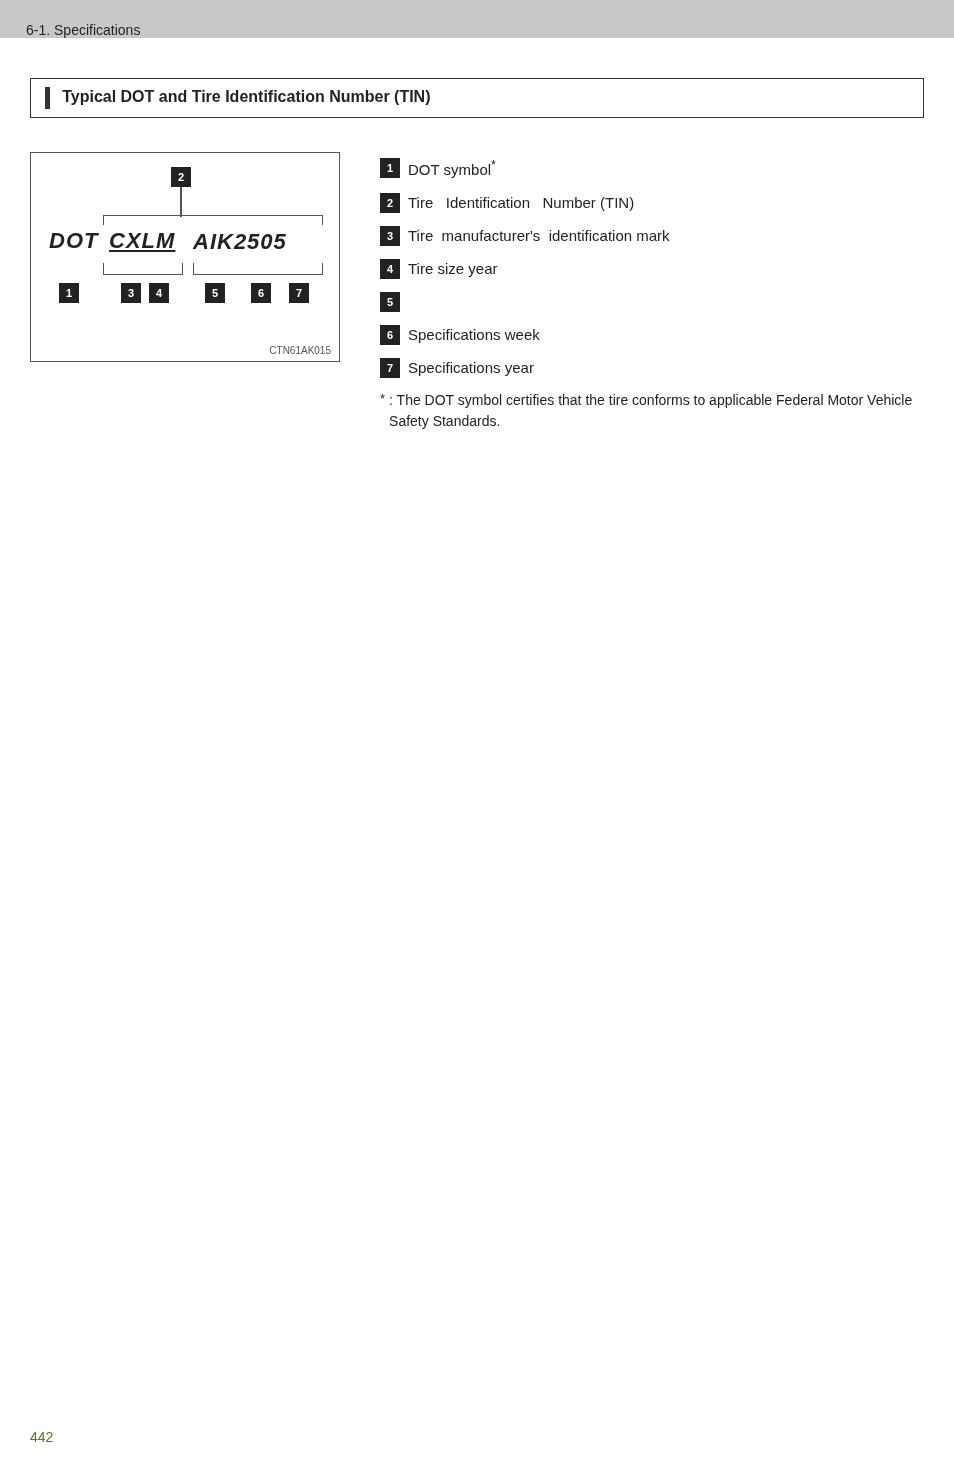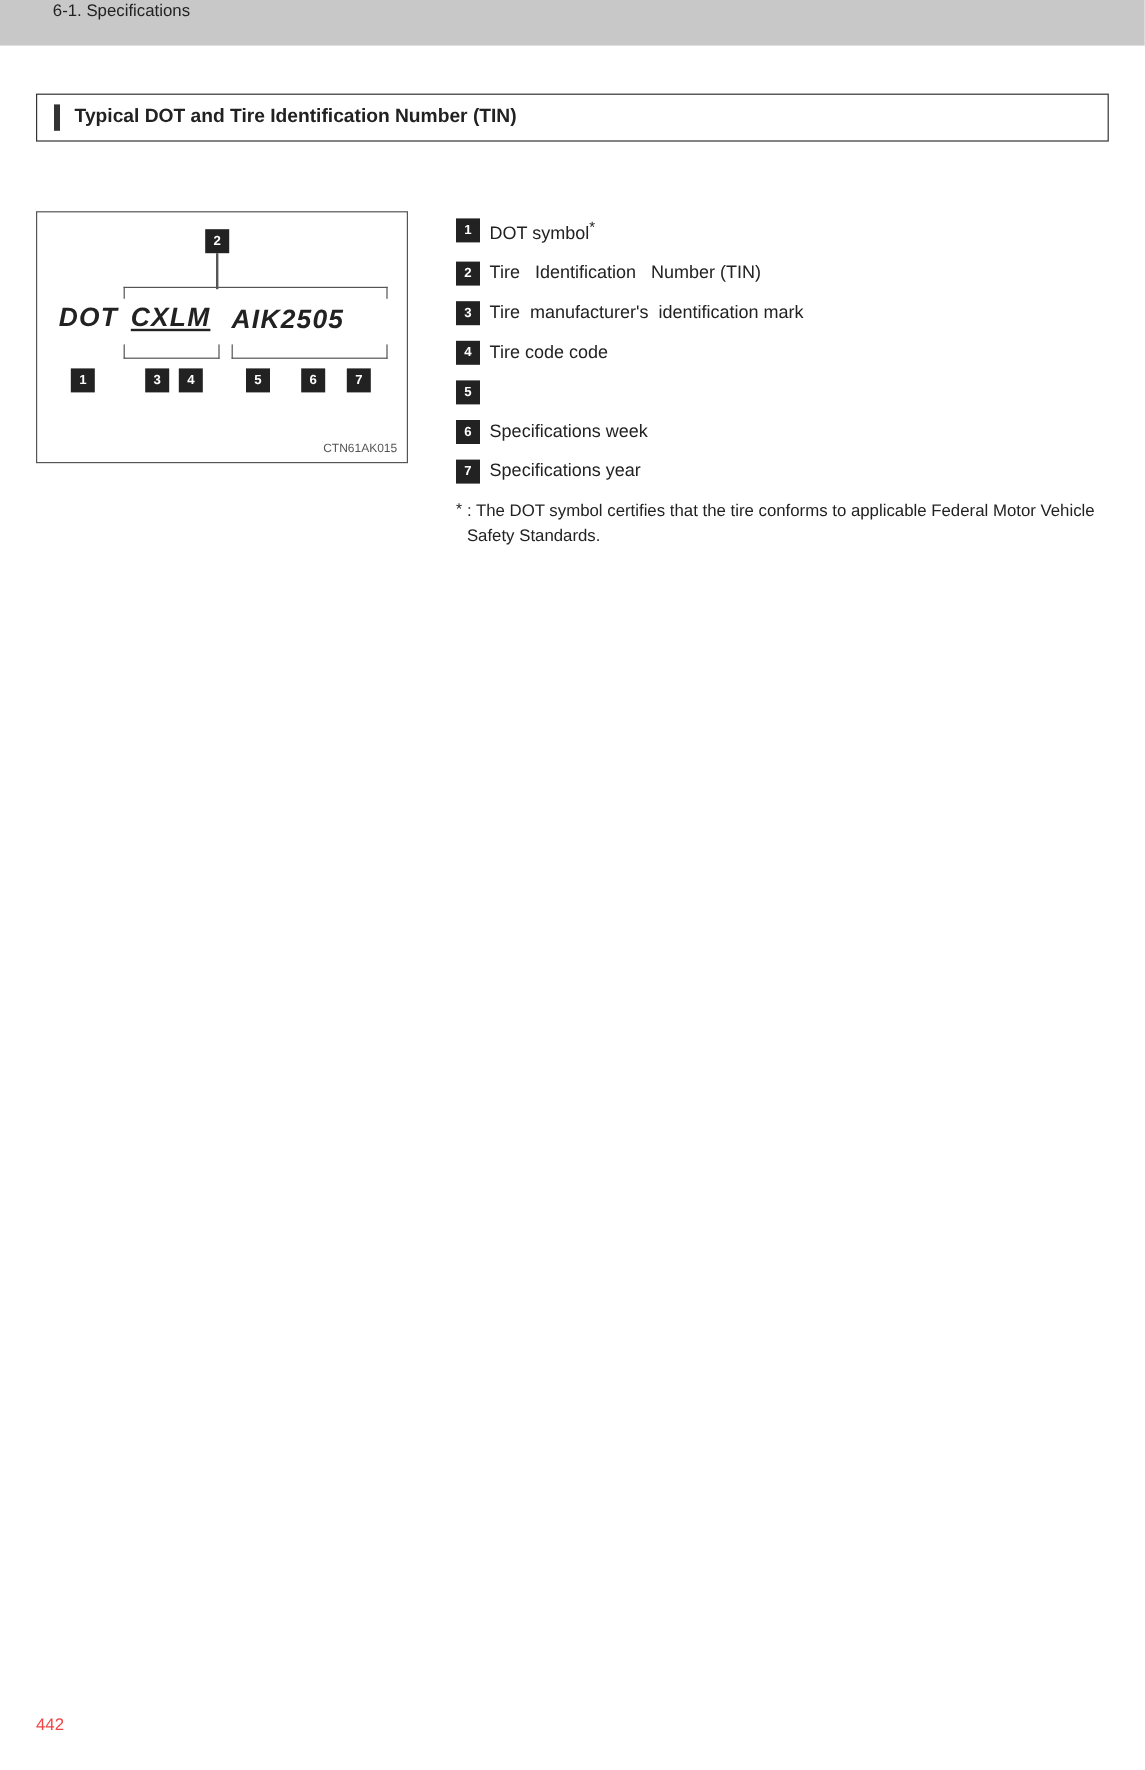--- a/index.html
+++ b/index.html
@@ -11,39 +11,39 @@
       font-size: 15px;
       color: #222;
       position: relative;
     }
 
     
     .top-bar {
       background: #c8c8c8;
       height: 38px;
       display: flex;
-      align-items: flex-start;
-      padding-left: 44px;
+      align-items: flex-end;
+      padding-left: 26px;
     }
     .top-bar-title {
       font-size: 14px;
       color: #222;
     }
 
     
     .main-content {
       padding: 40px 30px 60px 30px;
     }
 
     
     .section-header {
       border: 1.5px solid #333;
       padding: 8px 14px;
       display: inline-block;
-      margin-bottom: 48px;
+      margin-bottom: 24px;
       width: 100%;
     }
     .section-header-title {
       font-weight: bold;
       font-size: 16px;
     }
     .section-header-bar {
       display: inline-block;
       width: 5px;
       height: 22px;
@@ -204,21 +204,21 @@
       font-size: 14px;
       line-height: 1.5;
     }
 
     
     .page-number {
       position: absolute;
       bottom: 30px;
       left: 30px;
       font-size: 14px;
-      color: #ef4444;
+      color: #4d7c0f;
     }
 
     
     .underlined {
       text-decoration: underline;
     }
   </style>
 </head>
 <body>
 
@@ -284,21 +284,21 @@
         <span class="list-text">Tire&nbsp;&nbsp;&nbsp;Identification&nbsp;&nbsp;&nbsp;Number (TIN)</span>
       </div>
 
       <div class="list-item">
         <span class="list-badge">3</span>
         <span class="list-text">Tire&nbsp; manufacturer's&nbsp; identification mark</span>
       </div>
 
       <div class="list-item">
         <span class="list-badge">4</span>
-        <span class="list-text">Tire code code</span>
+        <span class="list-text">Tire size year</span>
       </div>
 
       <div class="list-item">
         <span class="list-badge">5</span>
       </div>
 
       <div class="list-item">
         <span class="list-badge">6</span>
         <span class="list-text">Specifications week</span>
       </div>

